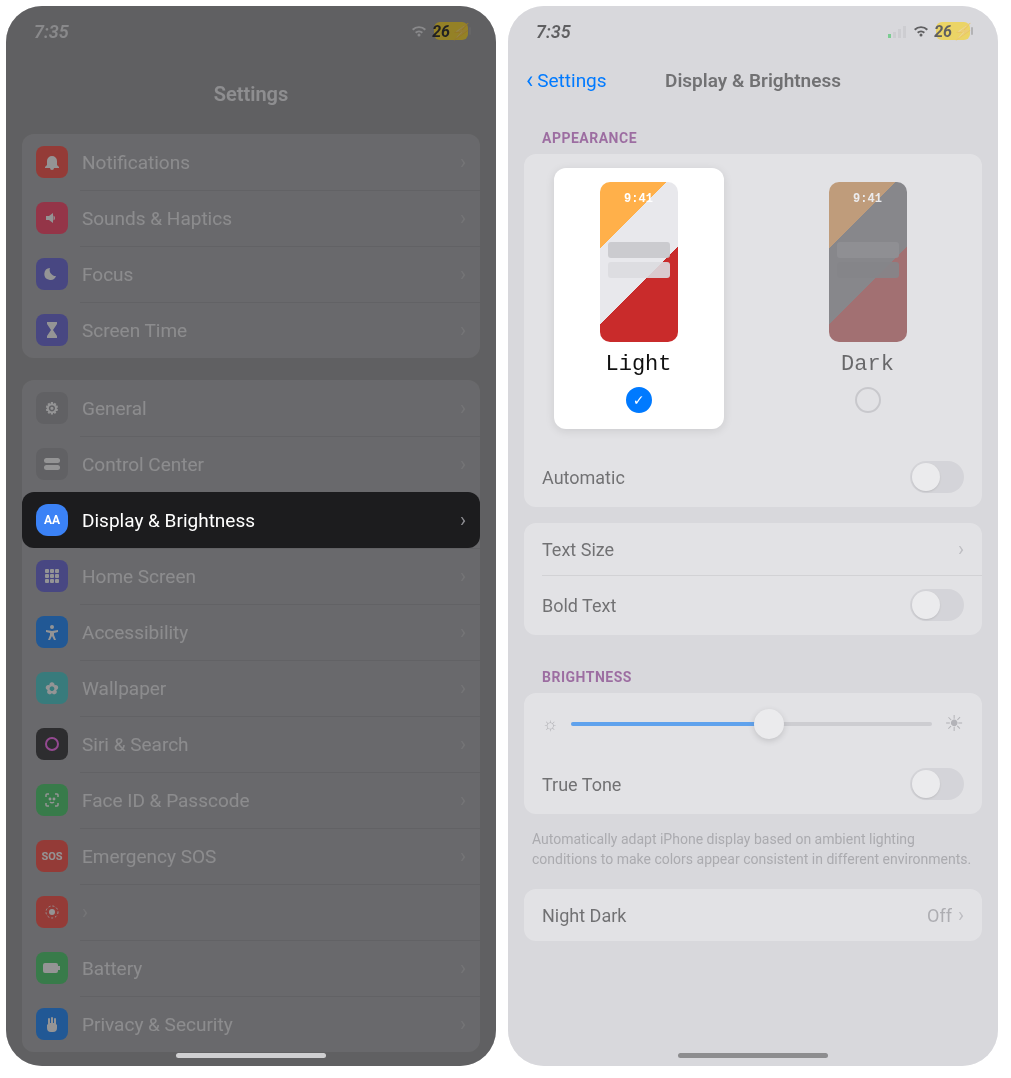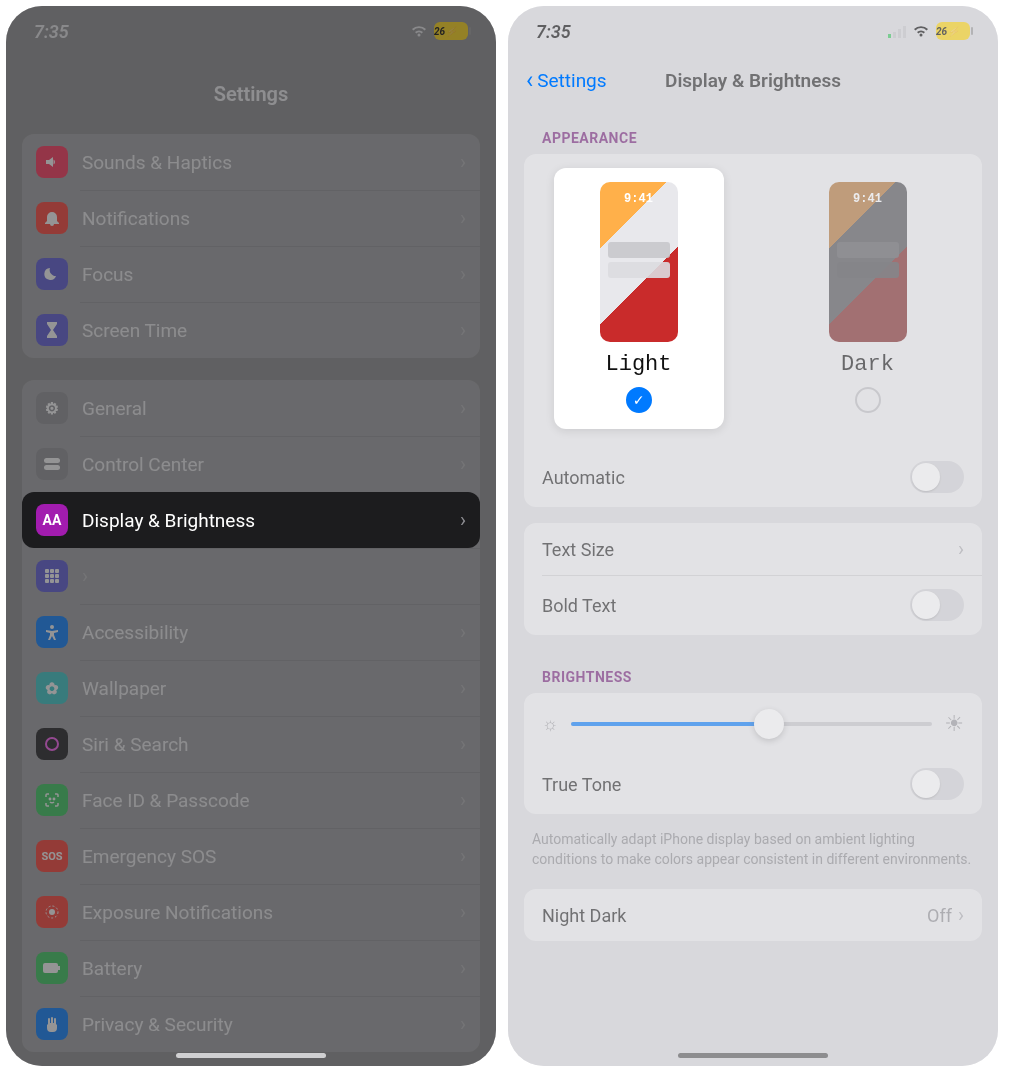--- a/index.html
+++ b/index.html
@@ -37,23 +37,23 @@
     justify-content: space-between;
     padding: 0 28px;
     font-size: 18px;
     font-weight: 600;
     color: #000;
     font-style: italic;
   }
   .left .status-bar { color: #e6e6e8; }
   .status-right { display: flex; align-items: center; gap: 6px; }
   .battery-pill {
-    display: inline-flex; align-items: center; justify-content: flex-start;
+    display: inline-flex; align-items: center; justify-content: center;
     width: 34px; height: 18px; border-radius: 6px;
-    background: #ffd60a; color: #000; font-size: 10px; font-weight: 700;
+    background: #ffd60a; color: #000; font-size: 16px; font-weight: 700;
     position: relative;
   }
   .battery-pill::after {
     content: ""; position: absolute; right: -3px; top: 5px; width: 2px; height: 8px; background: #999; border-radius: 1px;
   }
   .left .header-title {
     text-align: center;
     font-size: 20px;
     font-weight: 600;
     color: #f1f1f3;
@@ -94,21 +94,21 @@
     display: flex; align-items: center; justify-content: center;
     color: #fff; font-size: 16px; font-weight: 700;
     flex-shrink: 0;
   }
   .ic-notif { background: #ff3b30; }
   .ic-sound { background: #ff2d55; }
   .ic-focus { background: #5856d6; }
   .ic-screentime { background: #5856d6; }
   .ic-general { background: #8e8e93; }
   .ic-cc { background: #8e8e93; }
-  .ic-display { background: #a21caf; font-size: 14px; }
+  .ic-display { background: #3b82f6; font-size: 12px; border-radius: 12px; }
   .ic-home { background: #5856d6; }
   .ic-access { background: #007aff; }
   .ic-wall { background: #34c8c8; }
   .ic-siri { background: #1c1c1e; }
   .ic-face { background: #34c759; }
   .ic-sos { background: #ff3b30; font-size: 11px; }
   .ic-expo { background: #ff3b30; }
   .ic-batt { background: #34c759; }
   .ic-priv { background: #007aff; }
 
@@ -243,35 +243,35 @@
             <path d="M9 12.5a1.5 1.5 0 100-3 1.5 1.5 0 000 3zm-4-4.5a6 6 0 018 0l-1.4 1.4a4 4 0 00-5.2 0L5 8zm-3-3a10 10 0 0114 0l-1.4 1.4a8 8 0 00-11.2 0L2 5z" fill="currentColor"></path>
           </svg>
       </span>
       <span class="battery-pill"><span>26</span>⚡</span>
     </span>
   </div>
   <div class="header-title">Settings</div>
 
   <div class="group">
     <div class="row">
+      <span class="app-icon ic-notif">
+        <svg width="16" height="16" viewBox="0 0 16 16" fill="#fff">
+            <path d="M8 16a2 2 0 002-2H6a2 2 0 002 2zm5-5V7a5 5 0 10-10 0v4l-2 2v1h14v-1l-2-2z"></path>
+          </svg>
+      </span>
+      <span class="label">Notifications</span>
+      <span class="chev">›</span>
+    </div>
+    <div class="row">
       <span class="app-icon ic-sound">
         <svg width="16" height="16" viewBox="0 0 16 16" fill="#fff">
             <path d="M2 6v4h3l4 3V3L5 6H2zm9 2a3 3 0 00-1.5-2.6v5.2A3 3 0 0011 8z"></path>
           </svg>
       </span>
       <span class="label">Sounds &amp; Haptics</span>
-      <span class="chev">›</span>
-    </div>
-    <div class="row">
-      <span class="app-icon ic-notif">
-        <svg width="16" height="16" viewBox="0 0 16 16" fill="#fff">
-            <path d="M8 16a2 2 0 002-2H6a2 2 0 002 2zm5-5V7a5 5 0 10-10 0v4l-2 2v1h14v-1l-2-2z"></path>
-          </svg>
-      </span>
-      <span class="label">Notifications</span>
       <span class="chev">›</span>
     </div>
     <div class="row">
       <span class="app-icon ic-focus">
         <svg width="16" height="16" viewBox="0 0 16 16" fill="#fff">
             <path d="M12 10A6 6 0 016 2a6 6 0 106 8z"></path>
           </svg>
       </span>
       <span class="label">Focus</span>
       <span class="chev">›</span>
@@ -315,20 +315,21 @@
             <rect x="6" y="1" width="4" height="4" rx="1"></rect>
             <rect x="11" y="1" width="4" height="4" rx="1"></rect>
             <rect x="1" y="6" width="4" height="4" rx="1"></rect>
             <rect x="6" y="6" width="4" height="4" rx="1"></rect>
             <rect x="11" y="6" width="4" height="4" rx="1"></rect>
             <rect x="1" y="11" width="4" height="4" rx="1"></rect>
             <rect x="6" y="11" width="4" height="4" rx="1"></rect>
             <rect x="11" y="11" width="4" height="4" rx="1"></rect>
           </svg>
       </span>
+      <span class="label">Home Screen</span>
       <span class="chev">›</span>
     </div>
     <div class="row">
       <span class="app-icon ic-access">
         <svg width="16" height="16" viewBox="0 0 16 16" fill="#fff">
             <circle cx="8" cy="3" r="2"></circle>
             <path d="M2 6l6 1 6-1v2l-4 1v2l2 5h-2l-2-4-2 4H4l2-5V9L2 8V6z"></path>
           </svg>
       </span>
       <span class="label">Accessibility</span>
@@ -365,21 +366,20 @@
       <span class="label">Emergency SOS</span>
       <span class="chev">›</span>
     </div>
     <div class="row">
       <span class="app-icon ic-expo">
         <svg width="16" height="16" viewBox="0 0 16 16" fill="#fff">
             <circle cx="8" cy="8" r="3"></circle>
             <circle cx="8" cy="8" r="6" fill="none" stroke="#fff" stroke-dasharray="2 2"></circle>
           </svg>
       </span>
-      <span class="label">Exposure Notifications</span>
       <span class="chev">›</span>
     </div>
     <div class="row">
       <span class="app-icon ic-batt">
         <svg width="18" height="10" viewBox="0 0 18 10" fill="#fff">
             <rect x="0" y="0" width="15" height="10" rx="2"></rect>
             <rect x="15" y="3" width="2" height="4"></rect>
           </svg>
       </span>
       <span class="label">Battery</span>

